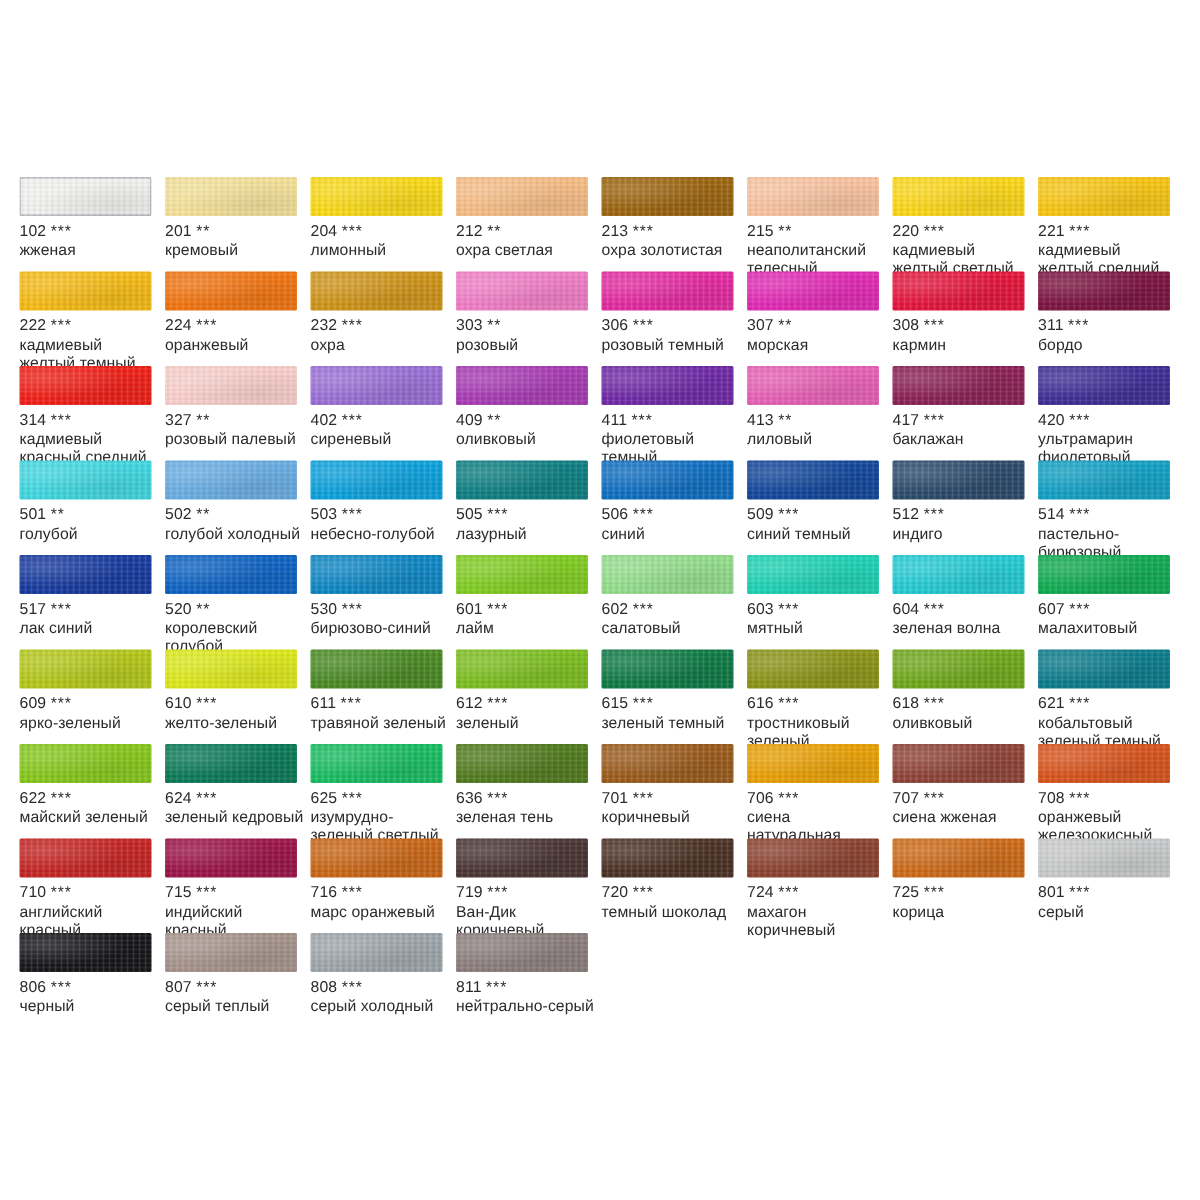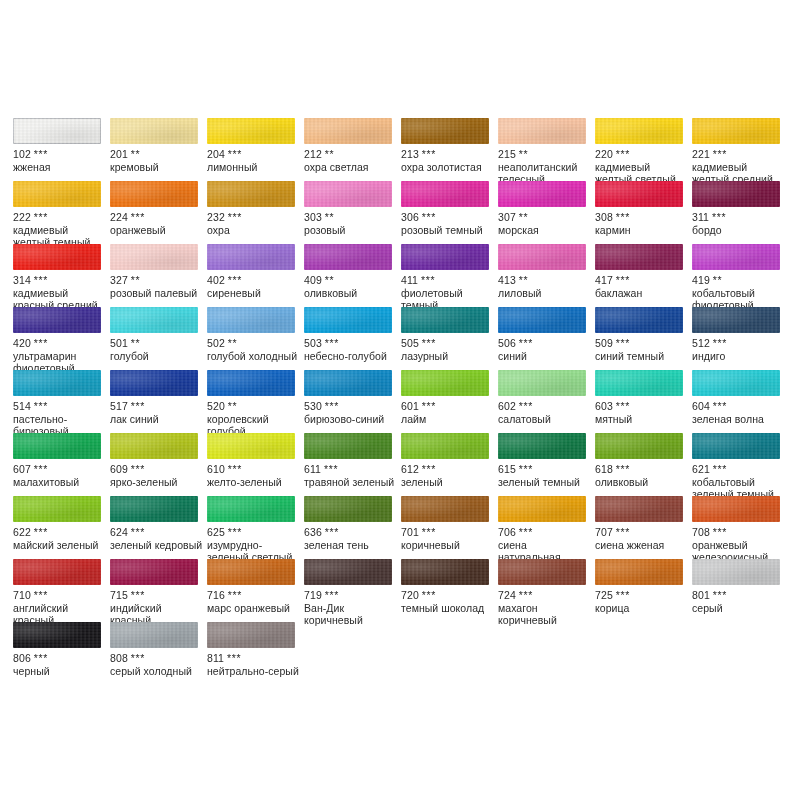--- a/index.html
+++ b/index.html
@@ -260,27 +260,20 @@
         </div>
       </div>
       <div class="swatch-cell">
         <div class="swatch-chip" style="background-color: rgb(139, 33, 85);"></div>
         <div class="swatch-label">
           <div class="swatch-code">417 <span class="swatch-stars">***</span></div>
           <div class="swatch-name">баклажан</div>
         </div>
       </div>
       <div class="swatch-cell">
-        <div class="swatch-chip" style="background-color: rgb(192, 66, 205);"></div>
-        <div class="swatch-label">
-          <div class="swatch-code">419 <span class="swatch-stars">**</span></div>
-          <div class="swatch-name">кобальтовый фиолетовый</div>
-        </div>
-      </div>
-      <div class="swatch-cell">
         <div class="swatch-chip" style="background-color: rgb(64, 47, 150);"></div>
         <div class="swatch-label">
           <div class="swatch-code">420 <span class="swatch-stars">***</span></div>
           <div class="swatch-name">ультрамарин фиолетовый</div>
         </div>
       </div>
       <div class="swatch-cell">
         <div class="swatch-chip" style="background-color: rgb(65, 215, 224);"></div>
         <div class="swatch-label">
           <div class="swatch-code">501 <span class="swatch-stars">**</span></div>
@@ -421,20 +414,27 @@
         </div>
       </div>
       <div class="swatch-cell">
         <div class="swatch-chip" style="background-color: rgb(15, 122, 69);"></div>
         <div class="swatch-label">
           <div class="swatch-code">615 <span class="swatch-stars">***</span></div>
           <div class="swatch-name">зеленый темный</div>
         </div>
       </div>
       <div class="swatch-cell">
+        <div class="swatch-chip" style="background-color: rgb(139, 148, 25);"></div>
+        <div class="swatch-label">
+          <div class="swatch-code">616 <span class="swatch-stars">***</span></div>
+          <div class="swatch-name">тростниковый зеленый</div>
+        </div>
+      </div>
+      <div class="swatch-cell">
         <div class="swatch-chip" style="background-color: rgb(111, 168, 26);"></div>
         <div class="swatch-label">
           <div class="swatch-code">618 <span class="swatch-stars">***</span></div>
           <div class="swatch-name">оливковый</div>
         </div>
       </div>
       <div class="swatch-cell">
         <div class="swatch-chip" style="background-color: rgb(12, 124, 140);"></div>
         <div class="swatch-label">
           <div class="swatch-code">621 <span class="swatch-stars">***</span></div>
@@ -554,20 +554,27 @@
         </div>
       </div>
       <div class="swatch-cell">
         <div class="swatch-chip" style="background-color: rgb(23, 22, 26);"></div>
         <div class="swatch-label">
           <div class="swatch-code">806 <span class="swatch-stars">***</span></div>
           <div class="swatch-name">черный</div>
         </div>
       </div>
       <div class="swatch-cell">
+        <div class="swatch-chip" style="background-color: rgb(166, 148, 140);"></div>
+        <div class="swatch-label">
+          <div class="swatch-code">807 <span class="swatch-stars">***</span></div>
+          <div class="swatch-name">серый теплый</div>
+        </div>
+      </div>
+      <div class="swatch-cell">
         <div class="swatch-chip" style="background-color: rgb(159, 167, 172);"></div>
         <div class="swatch-label">
           <div class="swatch-code">808 <span class="swatch-stars">***</span></div>
           <div class="swatch-name">серый холодный</div>
         </div>
       </div>
       <div class="swatch-cell">
         <div class="swatch-chip" style="background-color: rgb(139, 127, 126);"></div>
         <div class="swatch-label">
           <div class="swatch-code">811 <span class="swatch-stars">***</span></div>

